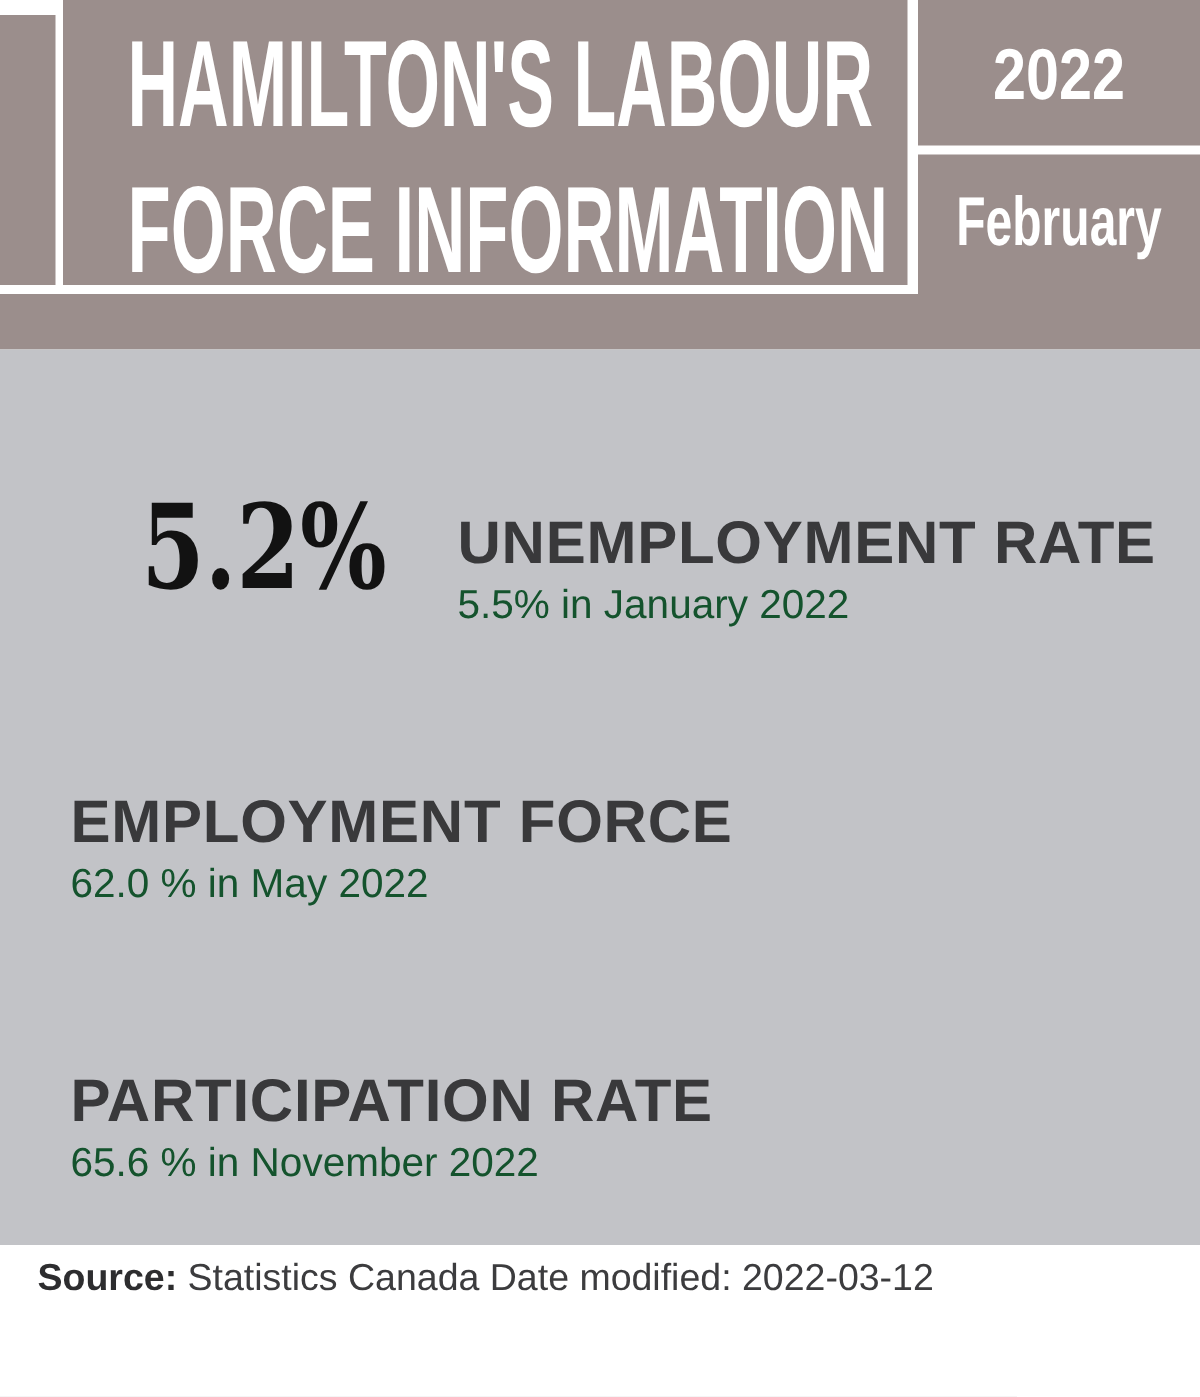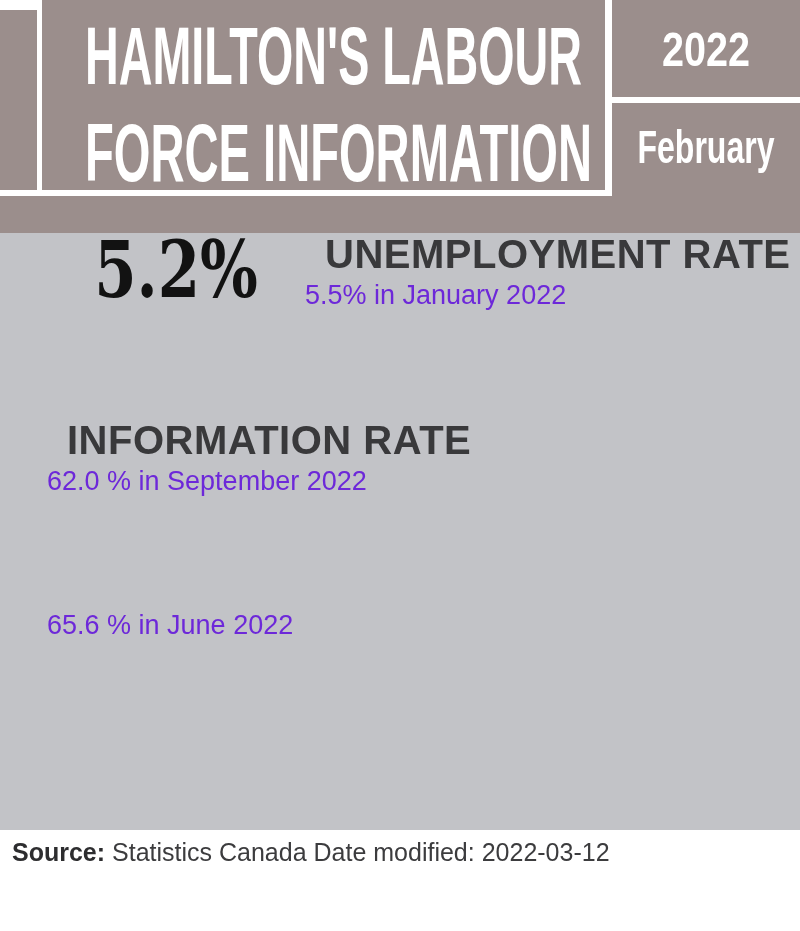--- a/index.html
+++ b/index.html
@@ -42,21 +42,21 @@
   }
 
   
   .stats {
     width: 800px;
     height: 597px;
     background: #c2c3c7;
   }
   .stat-row {
     display: flex;
-    align-items: flex-start;
+    align-items: flex-end;
     height: 186px;
   }
   .stat-value-cell {
     width: 258px;
     text-align: right;
     flex: 0 0 auto;
   }
   .stat-value {
     display: inline-block;
     font-family: "DejaVu Serif", serif;
@@ -72,40 +72,39 @@
     margin-left: 47px;
     flex: 0 0 auto;
   }
   .stat-label {
     font-size: 40px;
     font-weight: 700;
     line-height: 1.05;
     color: #39393b;
     letter-spacing: 0.5px;
     white-space: nowrap;
-    margin-left: 20px;
   }
   .stat-prev {
     margin-top: 5px;
     font-size: 27px;
     font-weight: 400;
-    color: #6d28d9;
+    color: #14532d;
     white-space: nowrap;
   }
 
   
   .footer {
     width: 800px;
     height: 101px;
     background: #ffffff;
     padding: 8px 0 0 12px;
     font-size: 25px;
     color: #3c3c3e;
   }
-  .src-label { font-weight: 700; color: #2d2d2f; }
+  .src-label { font-weight: 700; color: #2d2d2f; margin-left: 13px; }
 </style>
 </head>
 <body>
 
 <div class="canvas">
 
   <div class="header">
     <div class="block left-strip"></div>
 
     <div class="block title-block">
@@ -137,28 +136,29 @@
         <span class="stat-value">5.2%</span>
       </div>
       <div class="stat-info">
         <div class="stat-label">UNEMPLOYMENT RATE</div>
         <div class="stat-prev">5.5% in January 2022</div>
       </div>
     </div>
 
     <div class="stat-row">
       <div class="stat-info">
-        <div class="stat-label">INFORMATION RATE</div>
-        <div class="stat-prev">62.0 % in September 2022</div>
+        <div class="stat-label">EMPLOYMENT FORCE</div>
+        <div class="stat-prev">62.0 % in May 2022</div>
       </div>
     </div>
 
     <div class="stat-row">
       <div class="stat-info">
-        <div class="stat-prev">65.6 % in June 2022</div>
+        <div class="stat-label">PARTICIPATION RATE</div>
+        <div class="stat-prev">65.6 % in November 2022</div>
       </div>
     </div>
 
   </div>
 
   <div class="footer">
     <span class="src-label">Source:</span><span> Statistics Canada Date modified: 2022-03-12</span>
   </div>
 
 </div>

